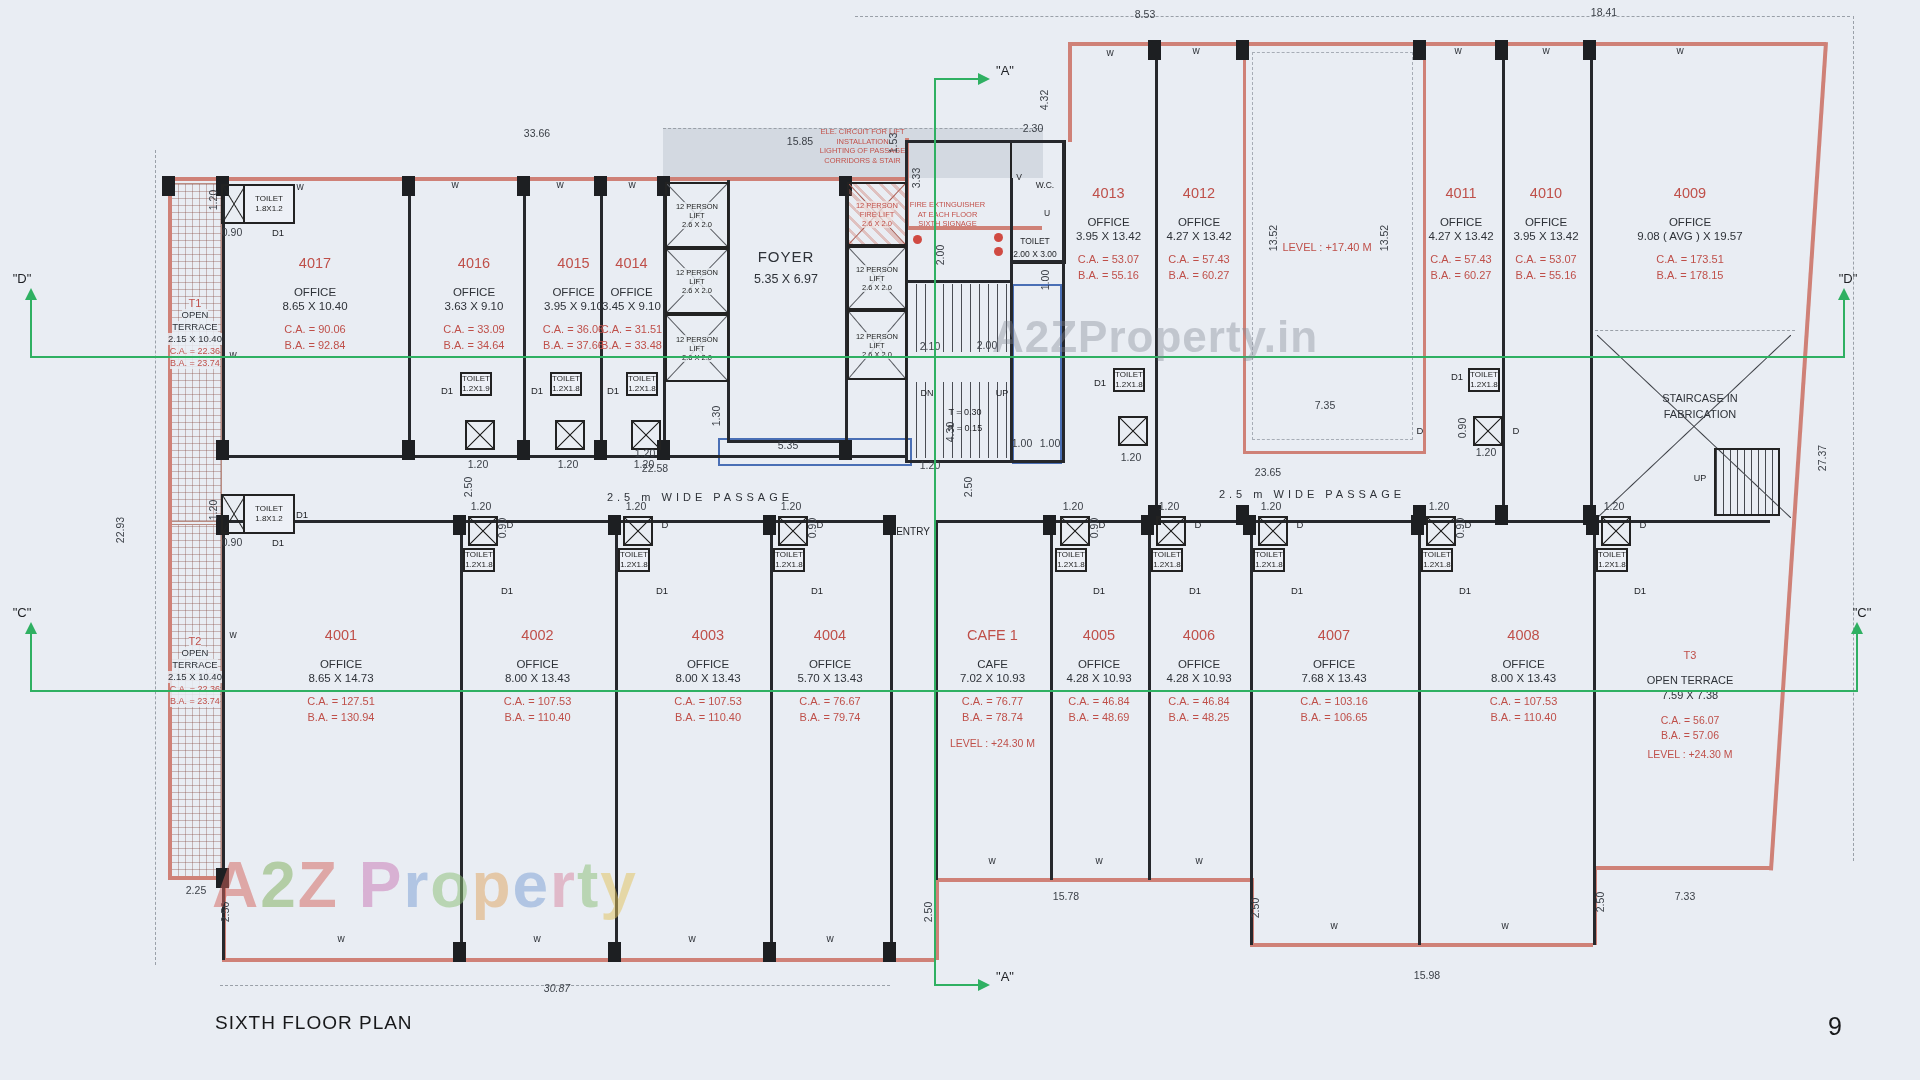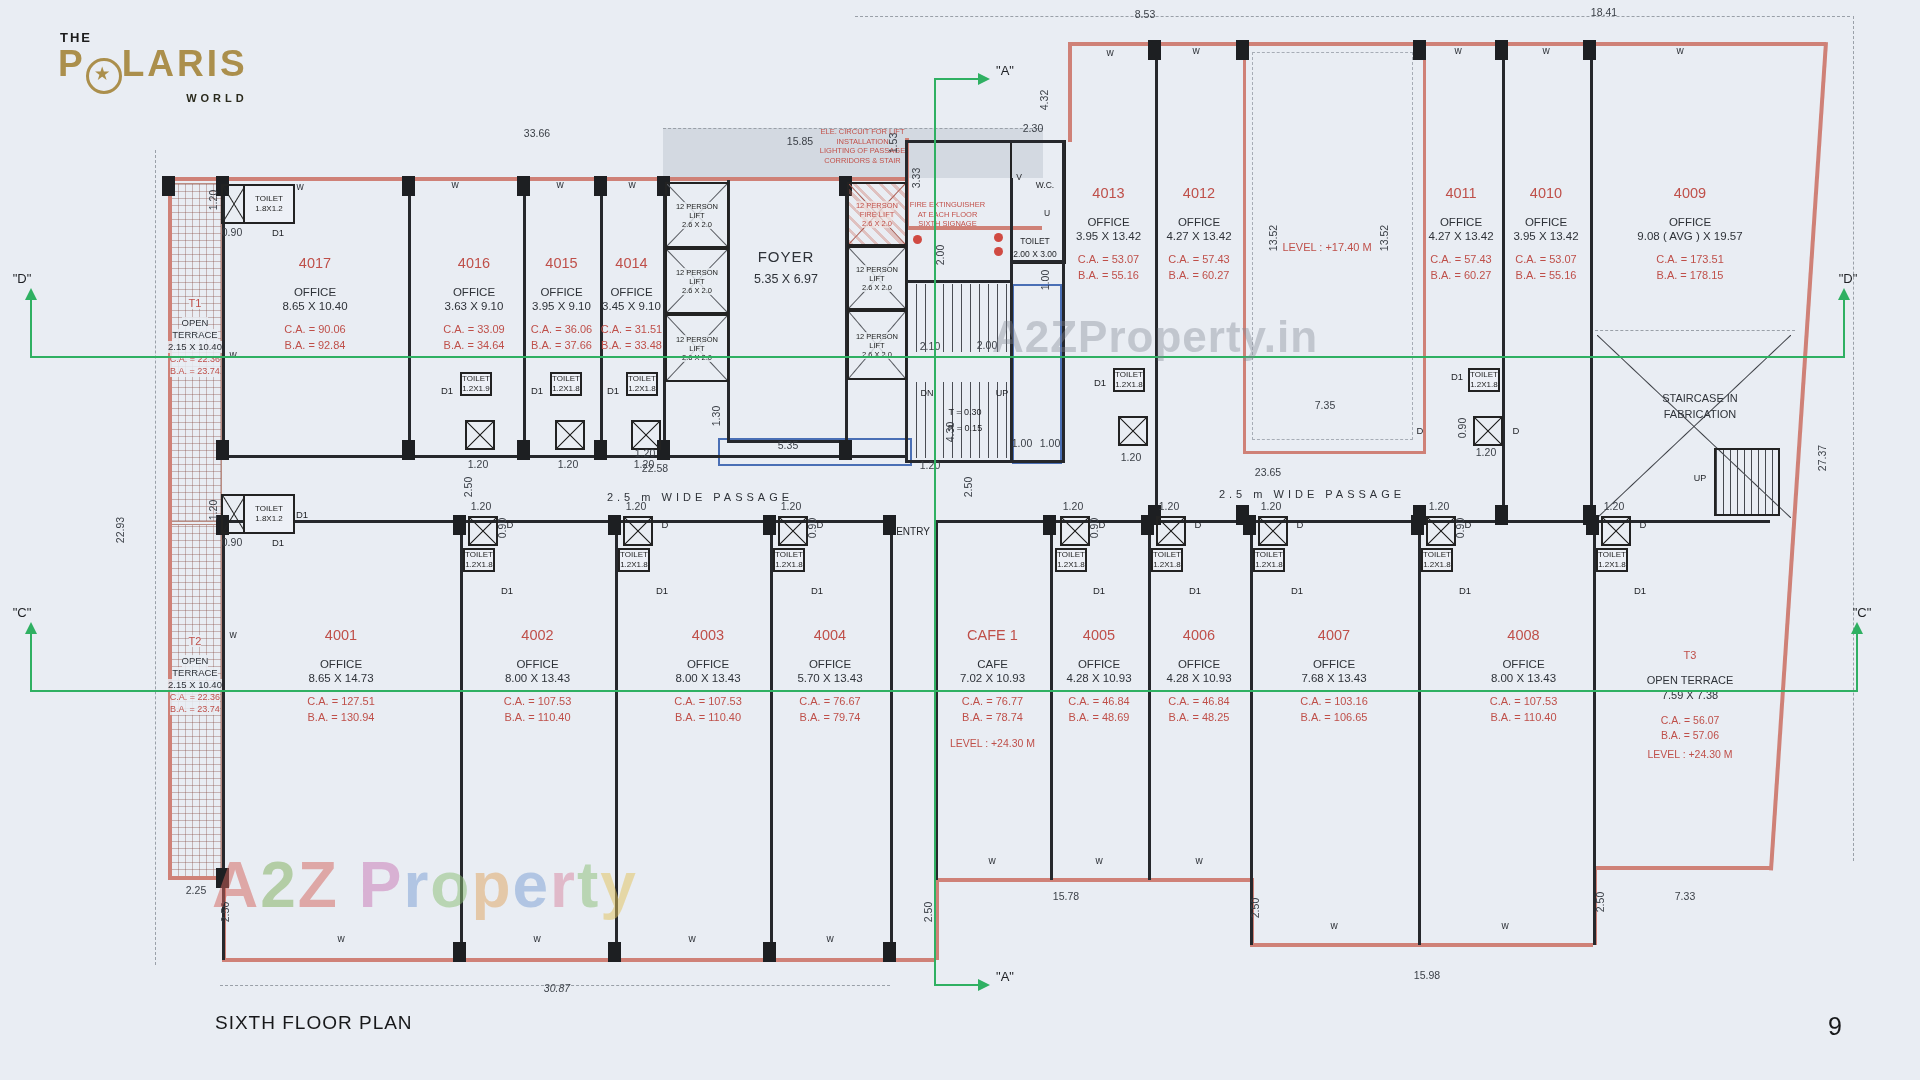--- a/index.html
+++ b/index.html
@@ -15,21 +15,21 @@
   .dashl{position:absolute;z-index:6;border-color:#9aa0a8 !important}
   
   .col{position:absolute;width:13px;height:20px;background:#1d1f22;z-index:11}
   
   .room{position:absolute;display:flex;flex-direction:column;align-items:center;text-align:center;z-index:20;white-space:nowrap}
   .u-no{font-size:14.5px;color:#bf4f49;margin-bottom:15px}
   .u-type{font-size:11.5px;color:#2e3238;margin-bottom:2px}
   .u-size{font-size:11.5px;color:#2e3238;margin-bottom:9px}
   .u-ca,.u-ba{font-size:11px;color:#bf4f49;line-height:16px}
   .u-level{font-size:10.5px;color:#bf4f49;margin-top:12px}
-  .terr .u-no{margin-bottom:8px}
+  .terr .u-no{margin-bottom:0}
   .terr span{font-size:9.5px;line-height:12px;background:rgba(233,237,243,.85)}
   .terr .u-no{font-size:11px}
   .terr .u-ca,.terr .u-ba{font-size:9px}
   .t3blk .u-no{margin-bottom:10px}
   .t3blk span{font-size:11px;line-height:15px}
   .t3blk .u-ca,.t3blk .u-ba,.t3blk .u-level{font-size:10.5px;color:#bf4f49}
   
   .hatchgrid{position:absolute;z-index:5;
      background-image:repeating-linear-gradient(0deg,rgba(130,70,60,.35) 0 1px,transparent 1px 7px),
                       repeating-linear-gradient(90deg,rgba(130,70,60,.35) 0 1px,transparent 1px 7px);
@@ -103,25 +103,20 @@
   .fabword{font-size:11px;line-height:16px;color:#2e3238;text-align:center}
   .foyerblk{position:absolute;display:flex;flex-direction:column;align-items:center;z-index:20}
   .foyerblk .f1{font-size:15px;letter-spacing:1px;margin-bottom:7px}
   .foyerblk .f2{font-size:12.5px}
   .wclbl{position:absolute;font-size:8.5px;color:#1e2024;transform:translate(-50%,-50%);z-index:30;white-space:nowrap}
 </style>
 </head>
 <body>
 
 <div id="page">
-  <div id="logo">
-    <div class="the">THE</div>
-    <div class="name"><span>P</span><span class="logo-o">★</span><span>LARIS</span></div>
-    <div class="world">WORLD</div>
-  </div>
 
   <div id="plan">
 
     <div class="dashl" style="left:155px;top:150px;height:815px;border-left:1px dashed #9aa0a8"></div>
     <div class="dashl" style="left:855px;top:16px;width:995px;border-top:1px dashed #9aa0a8"></div>
     <div class="dashl" style="left:1853px;top:16px;height:845px;border-left:1px dashed #9aa0a8"></div>
     <div class="dashl" style="left:220px;top:985px;width:670px;border-top:1px dashed #9aa0a8"></div>
     <div class="dashl" style="left:1590px;top:330px;width:205px;border-top:1px dashed #9aa0a8"></div>
 
     <div class="hatchgrid" style="left:170px;top:183px;width:50px;height:337px"></div>
@@ -271,21 +266,21 @@
       <span class="u-ca">C.A. = 90.06</span>
       <span class="u-ba">B.A. = 92.84</span>
     </div>
     <div class="room" style="left:412px;top:255px;width:124px">
       <span class="u-no">4016</span>
       <span class="u-type">OFFICE</span>
       <span class="u-size">3.63 X 9.10</span>
       <span class="u-ca">C.A. = 33.09</span>
       <span class="u-ba">B.A. = 34.64</span>
     </div>
-    <div class="room" style="left:523px;top:255px;width:77px">
+    <div class="room" style="left:535px;top:255px;width:77px">
       <span class="u-no">4015</span>
       <span class="u-type">OFFICE</span>
       <span class="u-size">3.95 X 9.10</span>
       <span class="u-ca">C.A. = 36.06</span>
       <span class="u-ba">B.A. = 37.66</span>
     </div>
     <div class="room" style="left:600px;top:255px;width:63px">
       <span class="u-no">4014</span>
       <span class="u-type">OFFICE</span>
       <span class="u-size">3.45 X 9.10</span>

